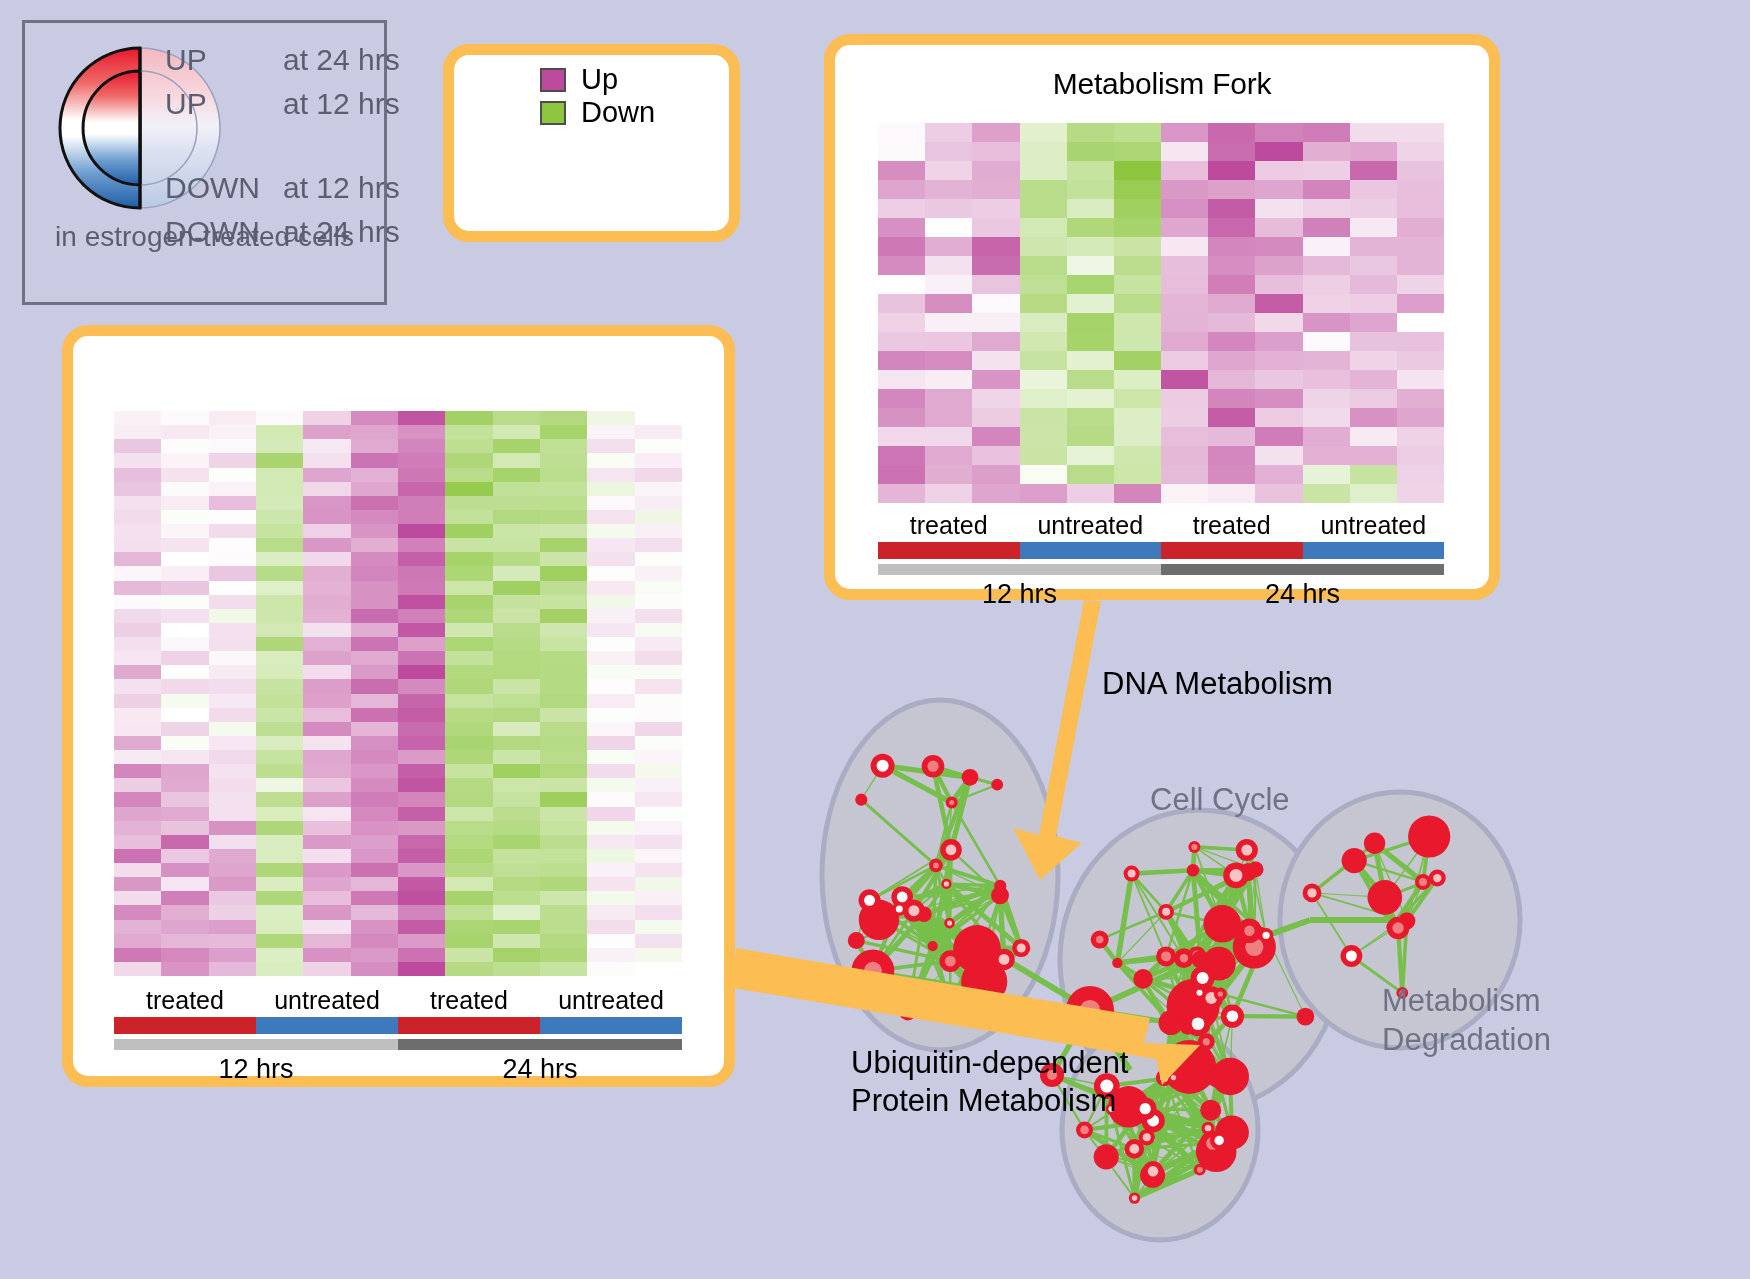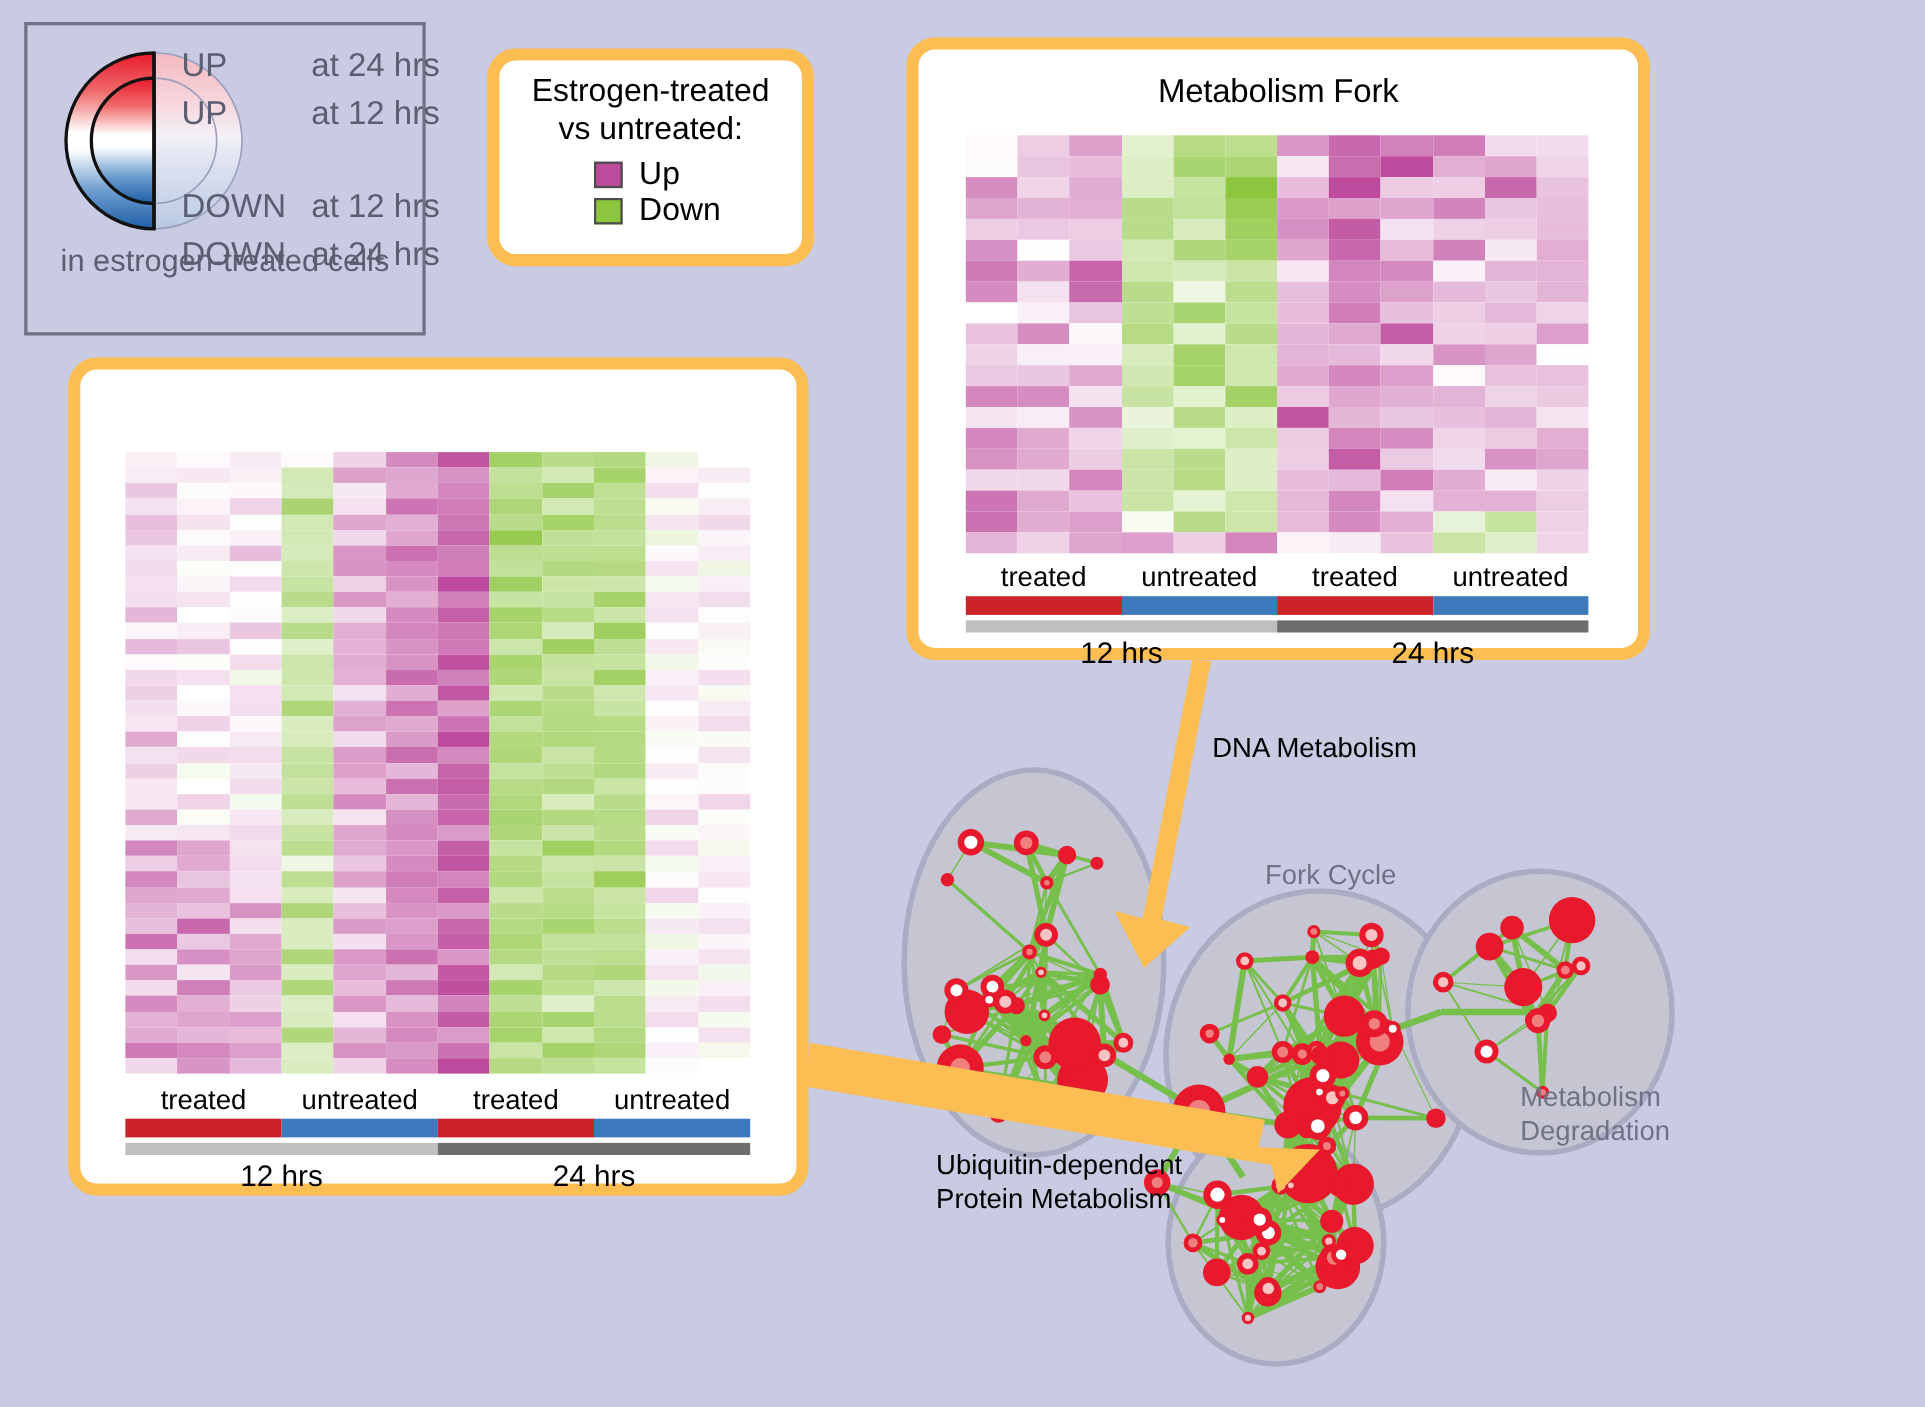--- a/index.html
+++ b/index.html
@@ -68,21 +68,21 @@
   .bar { display:flex; height:17px; margin-top:2px; }
   .bar > div { height:100%; }
   .bar2 { display:flex; height:11px; margin-top:5px; }
   .bar2 > div { height:100%; }
   .time-labels { display:flex; margin-top:4px; }
   .time-labels span { flex:1; text-align:center; font-size:27px; color:#000; }
 
   
   #network { position:absolute; left:790px; top:620px; width:960px; height:659px; }
 
-  .net-label { position:absolute; font-size:25px; white-space:nowrap; }
+  .net-label { position:absolute; font-size:31px; white-space:nowrap; }
   #lab-dna   { left:1102px; top:666px; color:#000; }
   #lab-cc    { left:1150px; top:782px; color:#6f7284; }
   #lab-mt    { left:1382px; top:982px; color:#6f7284; line-height:1.25; text-align:left; }
   #lab-ubi   { left:851px; top:1044px; color:#000; line-height:1.22; }
 
   
   #arrows { position:absolute; inset:0; pointer-events:none; }
 </style>
 </head>
 <body>
@@ -140,24 +140,20 @@
         <span class="k-time">at 24 hrs</span>
       </div>
     </div>
 
     <div class="key-footer">
       <div>in estrogen-treated cells</div>
     </div>
   </div>
 
   <div class="card" id="legend-card">
-    <div class="legend-head">
-      <div>Estrogen-treated</div>
-      <div>vs untreated:</div>
-    </div>
     <div class="legend-items">
       <div class="legend-item">
         <span class="sw" style="background:#bd4a9c"></span>
         <span class="lbl">Up</span>
       </div>
       <div class="legend-item">
         <span class="sw" style="background:#8cc63f"></span>
         <span class="lbl">Down</span>
       </div>
     </div>
@@ -1581,21 +1577,21 @@
   </svg>
 
   <svg id="arrows" viewBox="0 0 1750 1279">
 
     <path d="M1084,600 L1039,835 L1013,828 L1040,880 L1082,843 L1056,836 L1101,601 Z" fill="#fcbd52"></path>
 
     <path d="M736,948 L1150,1018 L1144,1043 L1200,1045 L1162,1085 L1156,1059 L733,988 Z" fill="#fcbd52"></path>
   </svg>
 
   <div class="net-label" id="lab-dna">DNA Metabolism</div>
-  <div class="net-label" id="lab-cc">Fork Cycle</div>
+  <div class="net-label" id="lab-cc">Cell Cycle</div>
   <div class="net-label" id="lab-mt">
     <div>Metabolism</div>
     <div>Degradation</div>
   </div>
   <div class="net-label" id="lab-ubi">
     <div>Ubiquitin-dependent</div>
     <div>Protein Metabolism</div>
   </div>
 
 </div>

